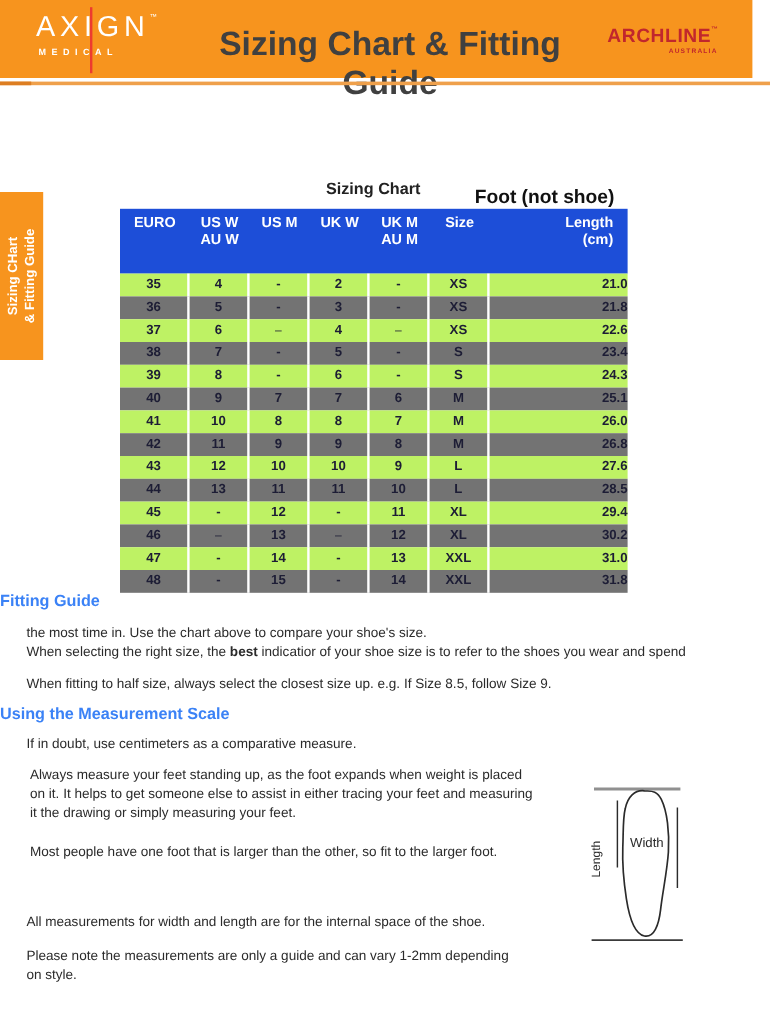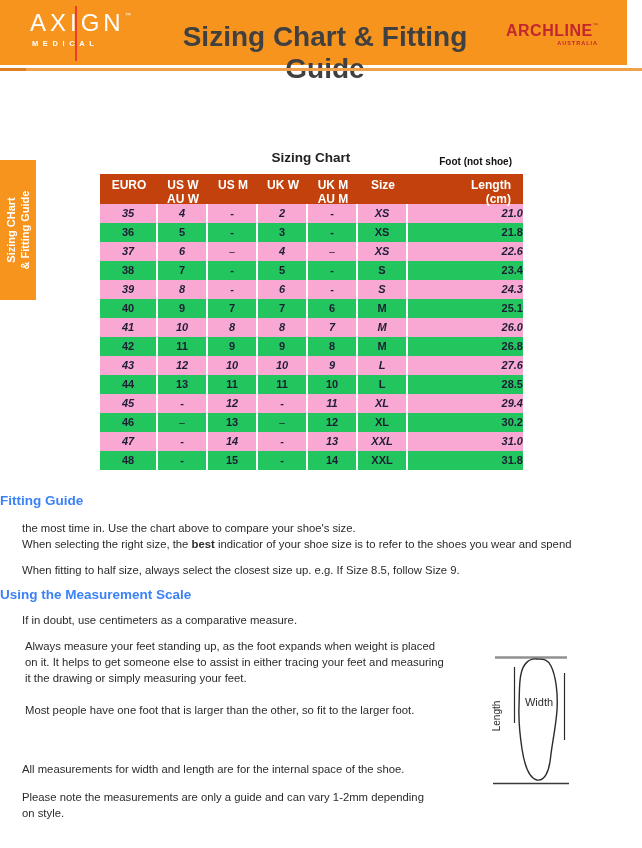--- a/index.html
+++ b/index.html
@@ -30,31 +30,31 @@
   .sidebar-tab { position:absolute; left:0; top:160px; width:36px; height:140px; background:#F7941E; }
   .sidebar-tab-inner { position:absolute; left:0; top:0; width:140px; height:36px;
                        transform-origin:0 0; transform:rotate(-90deg) translateX(-140px);
                        color:#fff; font-weight:bold; font-size:11px; line-height:1.3;
                        text-align:center; padding-top:4px; }
 
   
   .sizing-title { position:absolute; left:101px; top:150px; width:420px; text-align:center;
                   font-size:13.5px; font-weight:bold; color:#222; }
   .foot-note { position:absolute; left:340px; top:156px; width:172px; text-align:right;
-               font-size:10px; font-weight:bold; color:#111; }
+               font-size:16px; font-weight:bold; color:#111; }
 
   .sizing-table { position:absolute; left:100px; top:174px; width:423px; }
   .thead { display:grid; grid-template-columns:58px 50px 50px 50px 50px 50px 115px;
-           background:#c2410c; height:30px; }
+           background:#1d4ed8; height:54px; }
   .th { color:#fff; font-weight:bold; font-size:12px; line-height:1.2; text-align:center; padding-top:4px; }
   .th.col-last { text-align:right; padding-right:12px; }
   .tbody { width:423px; }
   .tr { display:grid; grid-template-columns:58px 50px 50px 50px 50px 50px 115px; height:19px; }
-  .row-a { background:#f9a8d4;font-style:italic; }
-  .row-b { background:#22c55e; }
+  .row-a { background:#bef264; }
+  .row-b { background:#737373; }
   .td { font-size:11px; font-weight:bold; color:#1d1d35; text-align:center; line-height:19px;
         border-right:2px solid #fff; }
   .td:last-child { border-right:none; }
   .td.col-last { text-align:right; }
   .td.dash-light { font-weight:400; font-size:10px; }
 
   
   .section-heading { position:absolute; left:0; width:622px; text-align:left;
                      font-size:13.5px; font-weight:bold; color:#3b82f6; }
   .para { position:absolute; font-size:11.3px; color:#2b2b2b; line-height:1.42; }

